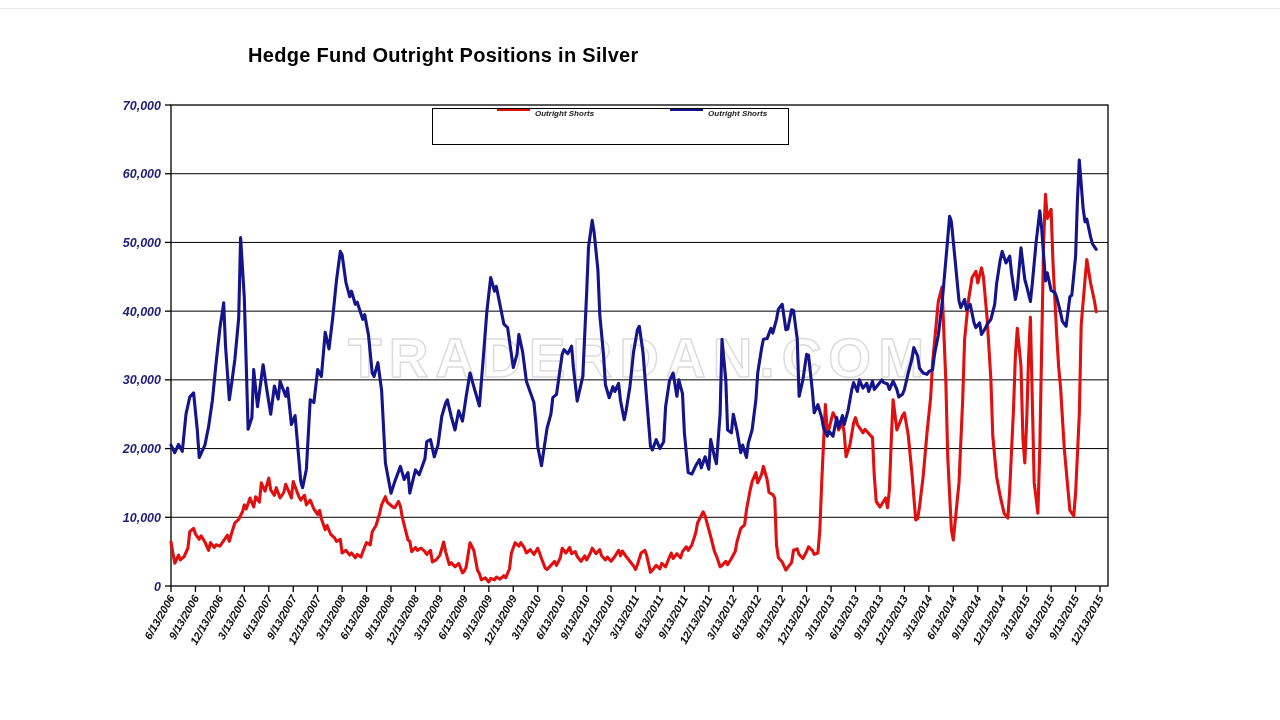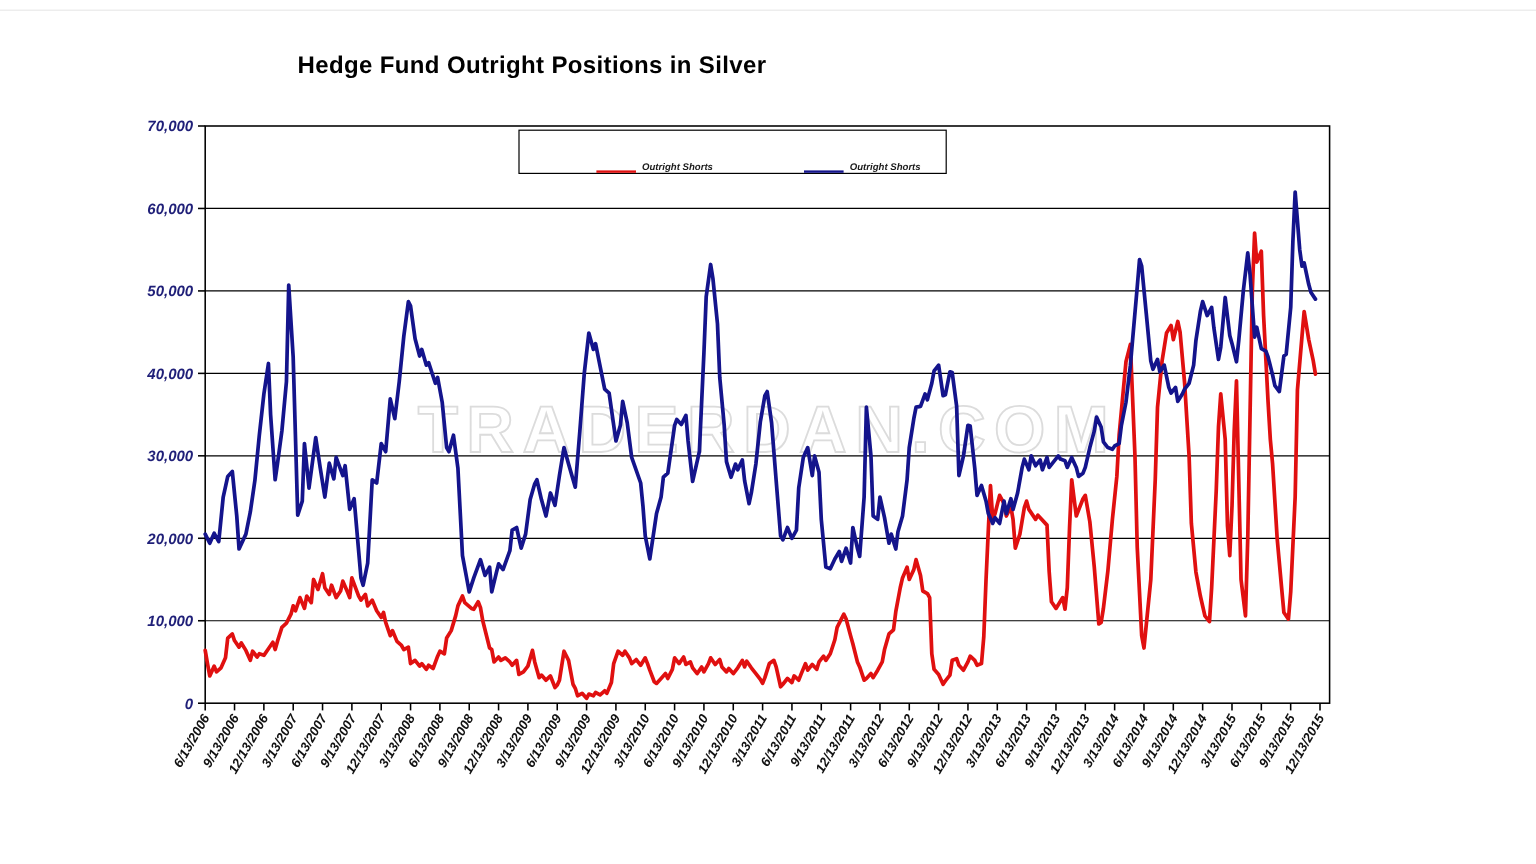--- a/index.html
+++ b/index.html
@@ -3,21 +3,21 @@
 <meta charset="utf-8">
 <style>
   html,body{margin:0;padding:0;width:1280px;height:720px;background:#fff;overflow:hidden;
     font-family:"Liberation Sans", sans-serif;}
   .slide{position:relative;width:1280px;height:508px;background:#fff;}
   .top-rule{position:absolute;top:8px;left:0;width:1280px;border-top:1px solid #e9e9e9;}
   .title{position:absolute;left:248px;top:44px;margin:0;font-size:20px;font-weight:bold;
     color:#000;letter-spacing:.3px;white-space:nowrap;}
   #chart{position:absolute;left:0;top:0;}
   .legend{position:absolute;left:432px;top:108px;width:357px;height:37px;border:1px solid #000;
-    background:#fff;display:flex;align-items:flex-end;box-sizing:border-box;}
+    background:#fff;display:flex;align-items:flex-start;box-sizing:border-box;}
   .sample{display:inline-block;width:33px;height:0;border-top-width:2px;border-top-style:solid;}
   .sample.shorts{margin-left:64px;}
   .sample.longs{margin-left:76px;}
   .legend-label{font-size:8px;font-weight:bold;font-style:italic;color:#1a1a1a;margin-left:5px;
     white-space:nowrap;}
 </style>
 </head>
 <body>
 
 <div class="slide">

